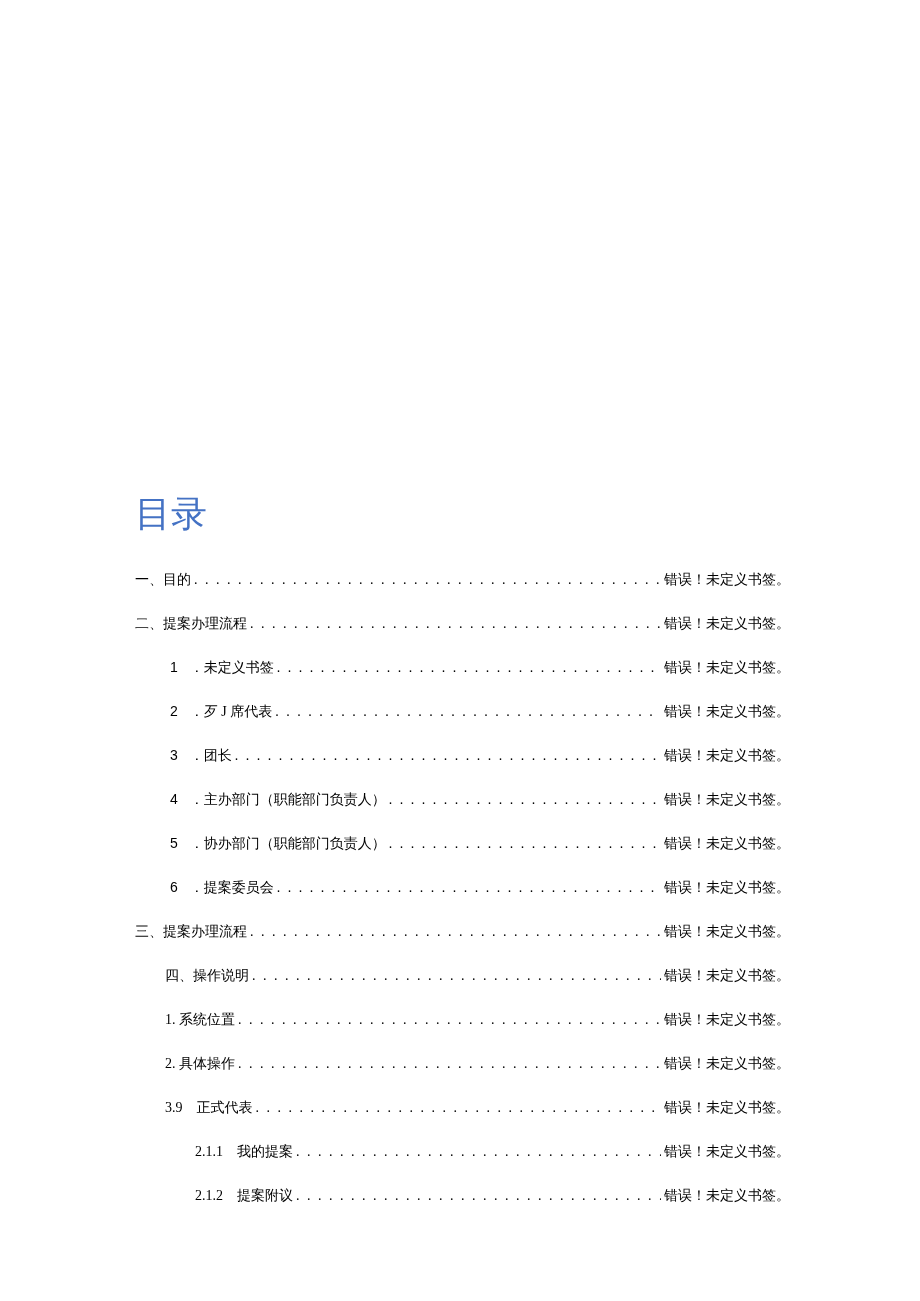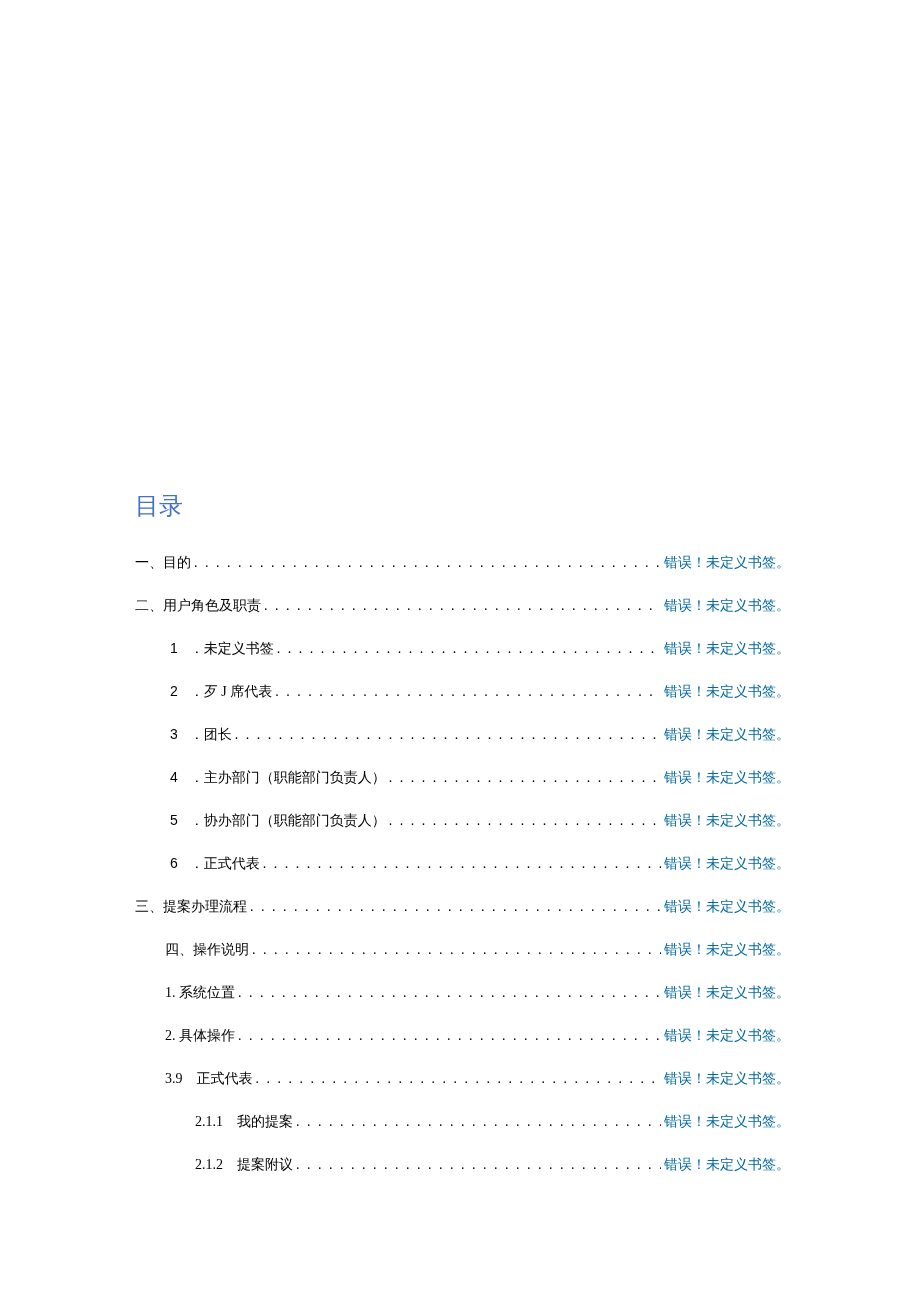--- a/index.html
+++ b/index.html
@@ -11,21 +11,21 @@
       width: 920px;
       height: 1301px;
       background: #ffffff;
       font-family: "SimSun", "宋体", serif;
       position: relative;
     }
     .page {
       padding: 490px 130px 0 135px;
     }
     .toc-title {
-      font-size: 24px;
+      font-size: 36px;
       color: #4472c4;
       font-weight: normal;
       margin-bottom: 30px;
       font-family: "SimSun", "宋体", serif;
     }
     .toc-entry {
       display: flex;
       align-items: baseline;
       font-size: 14px;
       color: #000000;
@@ -60,37 +60,38 @@
     }
     .toc-leader {
       flex: 1;
       overflow: hidden;
       letter-spacing: 2px;
       margin: 0 3px;
       color: #000000;
     }
     .toc-page {
       flex-shrink: 0;
-      color: #0369a1;
+      color: #000000;
+      font-family: Liberation Mono, monospace;
     }
   </style>
 </head>
 <body>
 
 <div class="page">
   <h1 class="toc-title">目录</h1>
   <div class="toc-list">
 
   <div class="toc-entry toc-level-0">
         <span class="toc-label"><span>一、目的</span></span>
         <span class="toc-leader">. . . . . . . . . . . . . . . . . . . . . . . . . . . . . . . . . . . . . . . . . . . . . . . . . . . . . . . . . . . . . . . . . . . . . . . . . . . . . . . . . . . . . . . . . . . . . . . . . . . . . . . . . . . . . . . .</span>
         <span class="toc-page">错误！未定义书签。</span>
       </div>
       <div class="toc-entry toc-level-0">
-        <span class="toc-label"><span>二、用户角色及职责</span></span>
+        <span class="toc-label"><span>二、提案办理流程</span></span>
         <span class="toc-leader">. . . . . . . . . . . . . . . . . . . . . . . . . . . . . . . . . . . . . . . . . . . . . . . . . . . . . . . . . . . . . . . . . . . . . . . . . . . . . . . . . . . . . . . . . . . . . . . . . . . . . . . . . . . . . . . .</span>
         <span class="toc-page">错误！未定义书签。</span>
       </div>
       <div class="toc-entry toc-level-1">
         <span class="toc-label"><span class="toc-num">1</span><span>．未定义书签</span></span>
         <span class="toc-leader">. . . . . . . . . . . . . . . . . . . . . . . . . . . . . . . . . . . . . . . . . . . . . . . . . . . . . . . . . . . . . . . . . . . . . . . . . . . . . . . . . . . . . . . . . . . . . . . . . . . . . . . . . . . . . . . .</span>
         <span class="toc-page">错误！未定义书签。</span>
       </div>
       <div class="toc-entry toc-level-1">
         <span class="toc-label"><span class="toc-num">2</span><span>．歹 J 席代表</span></span>
@@ -106,21 +107,21 @@
         <span class="toc-label"><span class="toc-num">4</span><span>．主办部门（职能部门负责人）</span></span>
         <span class="toc-leader">. . . . . . . . . . . . . . . . . . . . . . . . . . . . . . . . . . . . . . . . . . . . . . . . . . . . . . . . . . . . . . . . . . . . . . . . . . . . . . . . . . . . . . . . . . . . . . . . . . . . . . . . . . . . . . . .</span>
         <span class="toc-page">错误！未定义书签。</span>
       </div>
       <div class="toc-entry toc-level-1">
         <span class="toc-label"><span class="toc-num">5</span><span>．协办部门（职能部门负责人）</span></span>
         <span class="toc-leader">. . . . . . . . . . . . . . . . . . . . . . . . . . . . . . . . . . . . . . . . . . . . . . . . . . . . . . . . . . . . . . . . . . . . . . . . . . . . . . . . . . . . . . . . . . . . . . . . . . . . . . . . . . . . . . . .</span>
         <span class="toc-page">错误！未定义书签。</span>
       </div>
       <div class="toc-entry toc-level-1">
-        <span class="toc-label"><span class="toc-num">6</span><span>．正式代表</span></span>
+        <span class="toc-label"><span class="toc-num">6</span><span>．提案委员会</span></span>
         <span class="toc-leader">. . . . . . . . . . . . . . . . . . . . . . . . . . . . . . . . . . . . . . . . . . . . . . . . . . . . . . . . . . . . . . . . . . . . . . . . . . . . . . . . . . . . . . . . . . . . . . . . . . . . . . . . . . . . . . . .</span>
         <span class="toc-page">错误！未定义书签。</span>
       </div>
       <div class="toc-entry toc-level-0">
         <span class="toc-label"><span>三、提案办理流程</span></span>
         <span class="toc-leader">. . . . . . . . . . . . . . . . . . . . . . . . . . . . . . . . . . . . . . . . . . . . . . . . . . . . . . . . . . . . . . . . . . . . . . . . . . . . . . . . . . . . . . . . . . . . . . . . . . . . . . . . . . . . . . . .</span>
         <span class="toc-page">错误！未定义书签。</span>
       </div>
       <div class="toc-entry toc-level-1b">
         <span class="toc-label"><span>四、操作说明</span></span>

